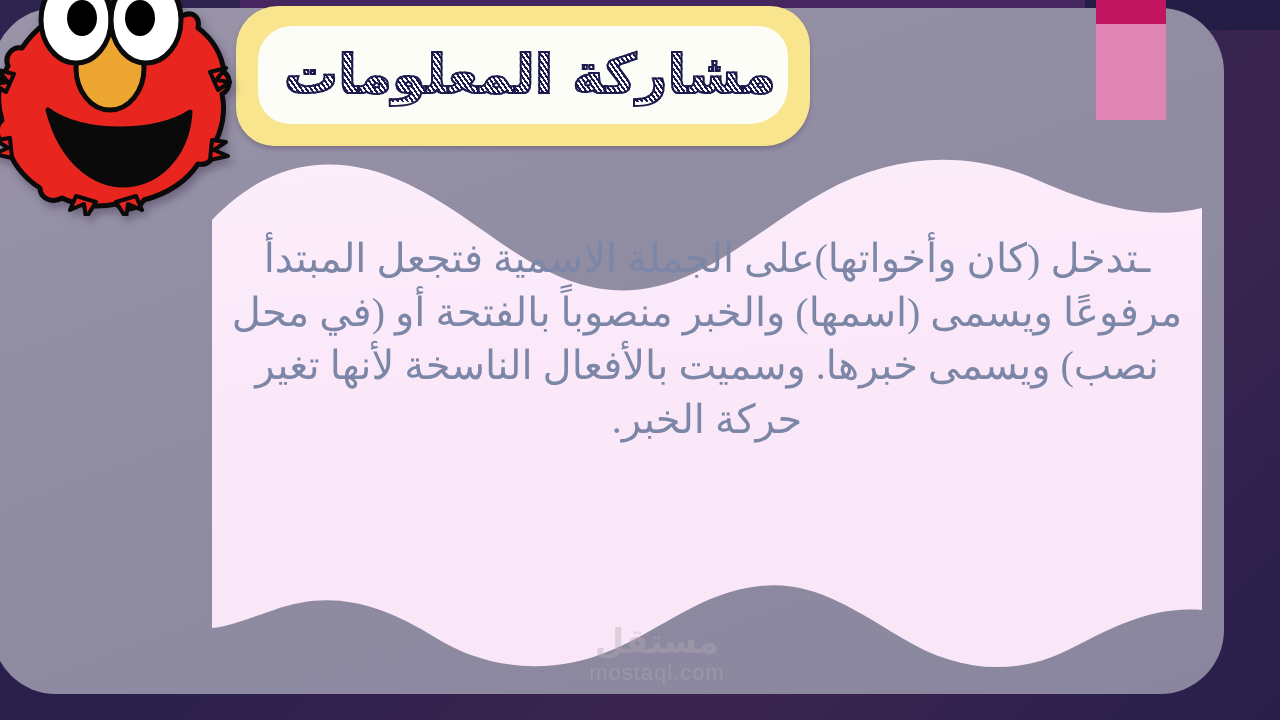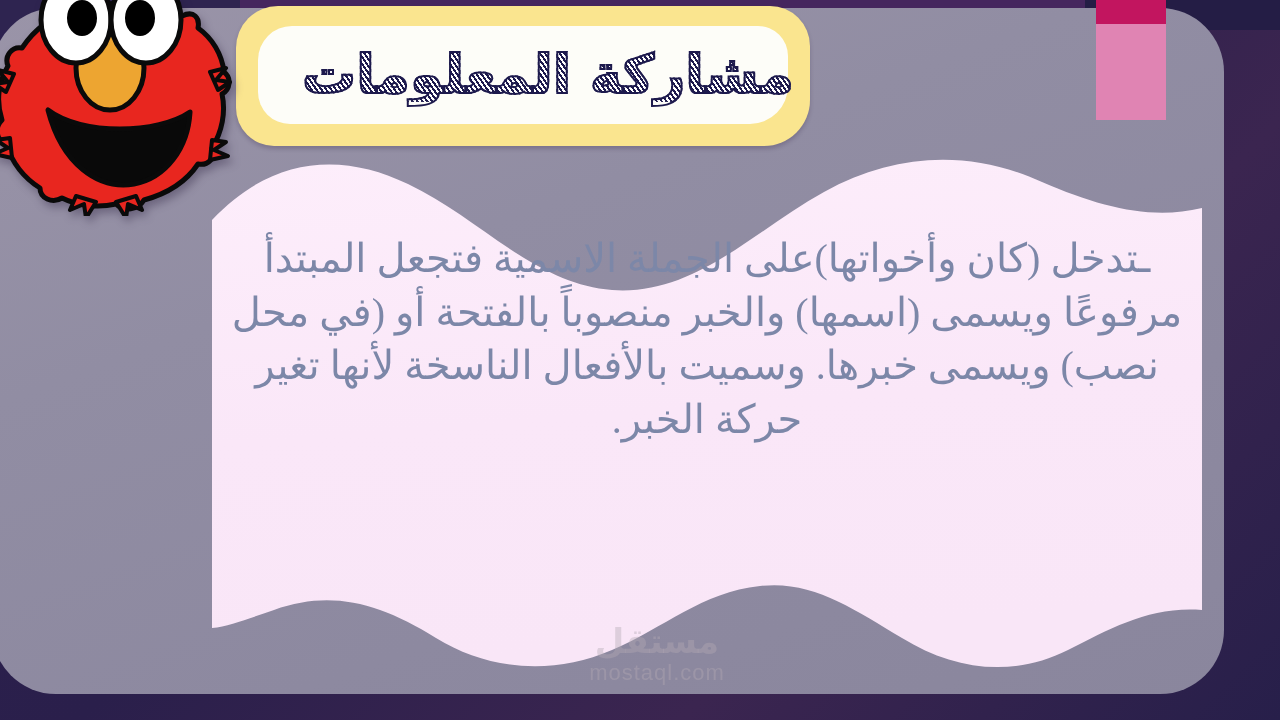--- a/index.html
+++ b/index.html
@@ -83,24 +83,24 @@
   }
   .title-sticker .white {
     position: absolute;
     left: 22px; top: 20px;
     right: 22px; bottom: 22px;
     background: #fdfdf8;
     border-radius: 34px 30px 38px 32px;
   }
   .title-text {
     position: absolute;
-    left: 0; right: 16px;
+    left: 0; right: 4px;
     top: 50%;
     transform: translateY(-52%);
-    text-align: right;
+    text-align: left;
     font-family: "DejaVu Sans", "Liberation Sans", sans-serif;
     font-size: 54px;
     font-weight: bold;
     letter-spacing: 0px;
     line-height: 1;
     color: #2a2358;
     
     background-image: repeating-linear-gradient(
         55deg,
         #1d1a4d 0px, #1d1a4d 2px,

